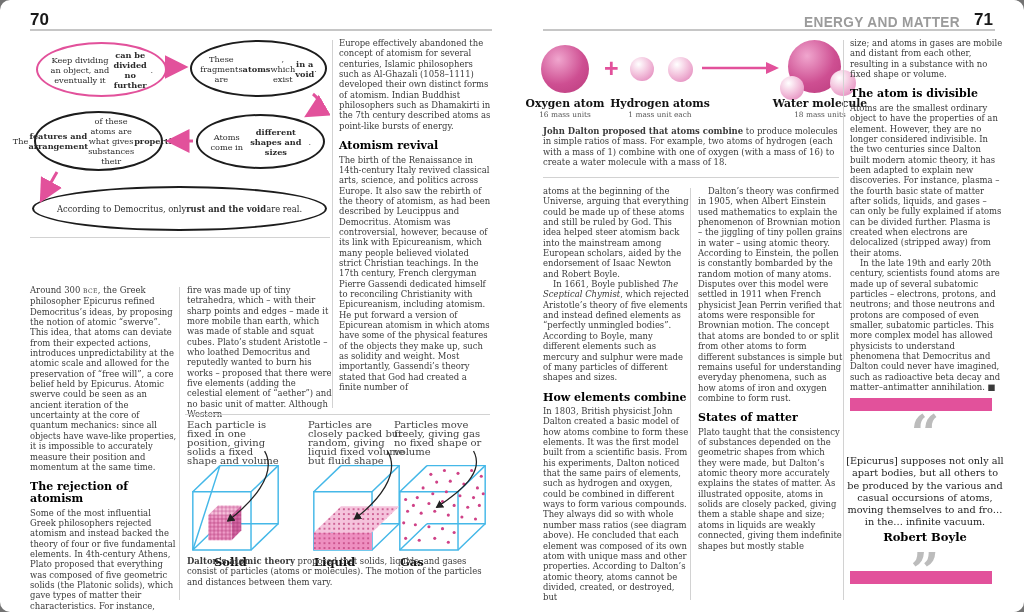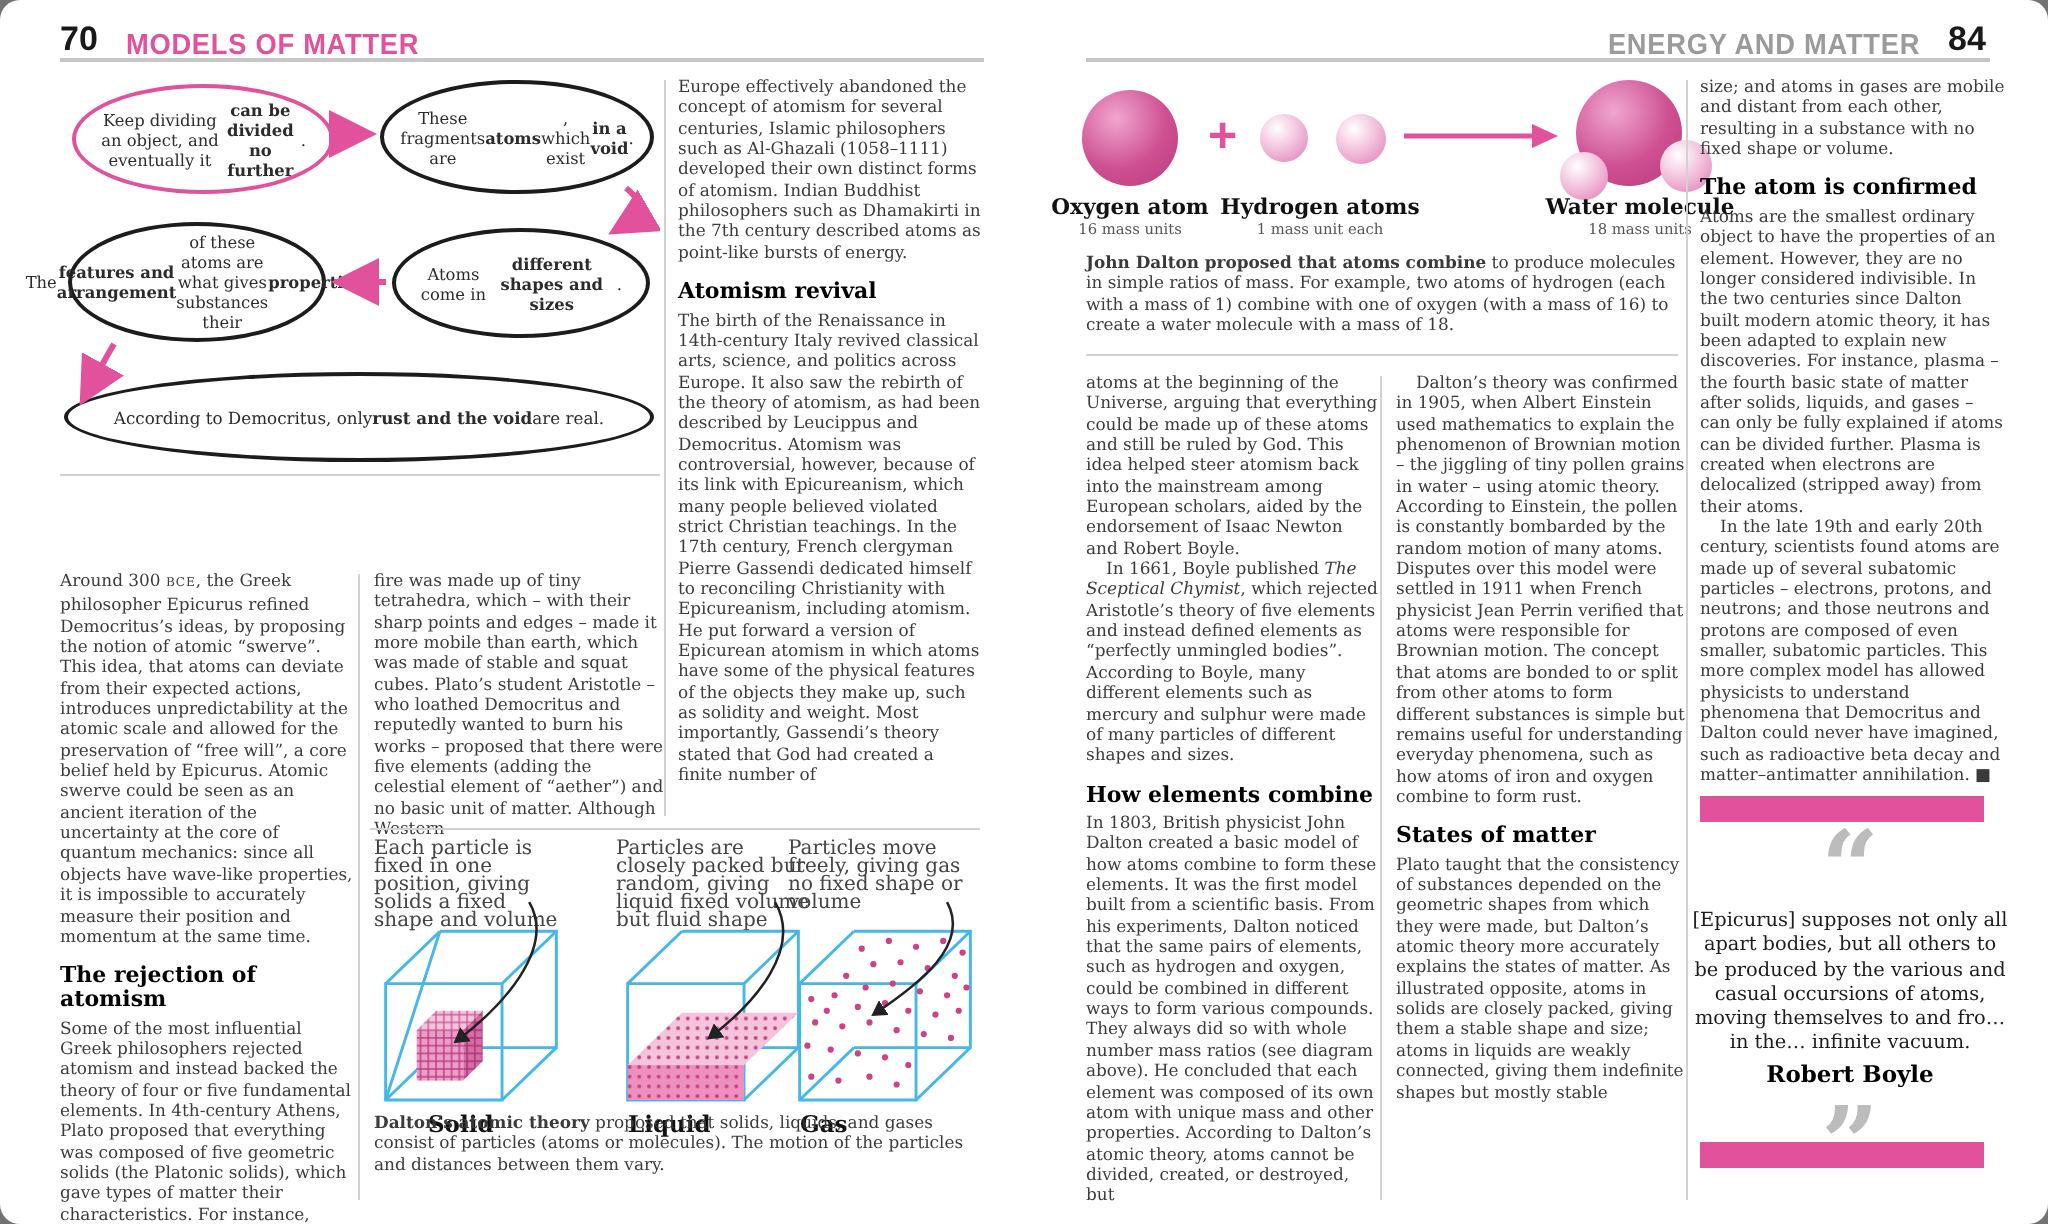--- a/index.html
+++ b/index.html
@@ -55,21 +55,20 @@
 </style>
 </head>
 <body>
 
 <div id="canvas">
 <div id="paper">
 
   <div class="abs" style="left:0;top:0;width:512px;height:612px;">
 
     <div class="abs pagenum" style="left:30px;top:10px;">70</div>
-    <div class="abs" style="left:63px;top:12px;"><span class="sectitle pink">MODELS OF MATTER</span></div>
     <div class="abs hrule2" style="left:30px;top:29px;width:462px;"></div>
 
     <div class="abs" style="left:30px;top:38px;width:300px;height:200px;">
       <div class="oval pink" style="left:6px;top:4px;width:131px;height:55px;">
             <span>Keep dividing an object, and eventually it </span>
             <span class="b">can be divided no further</span>
             <span>.</span>
           </div>
       <div class="oval black" style="left:160px;top:2px;width:137px;height:57px;">
             <span>These fragments are </span>
@@ -240,21 +239,21 @@
       </svg>
       <div class="figlabel" style="margin:-3px 0 0 6px;">Gas</div>
     </div>
 
     <div class="abs capblock" style="left:187px;top:556px;width:302px;"><span class="b">Dalton’s atomic theory</span><span> proposed that solids, liquids, and gases consist of particles (atoms or molecules). The motion of the particles and distances between them vary.</span></div>
   </div>
 
   <div class="abs" style="left:512px;top:0;width:512px;height:612px;">
 
     <div class="abs" style="left:258px;top:12px;width:190px;text-align:right;"><span class="sectitle gray">ENERGY AND MATTER</span></div>
-    <div class="abs pagenum" style="left:462px;top:10px;">84</div>
+    <div class="abs pagenum" style="left:462px;top:10px;">71</div>
     <div class="abs hrule2" style="left:31px;top:29px;width:452px;"></div>
 
     <div class="abs" style="left:0;top:0;width:512px;height:190px;">
       <div class="sphere" style="left:29px;top:45px;width:48px;height:48px;background:radial-gradient(circle at 36% 30%, #f0a6ce 0%, #ce4f92 55%, #b93a7c 100%);"></div>
       <div class="abs pluschar" style="left:92px;top:54px;">+</div>
       <div class="sphere" style="left:118px;top:57px;width:24px;height:24px;background:radial-gradient(circle at 36% 30%, #ffffff 0%, #f3c3dd 45%, #df7ab4 100%);"></div>
       <div class="sphere" style="left:156px;top:57px;width:25px;height:25px;background:radial-gradient(circle at 36% 30%, #ffffff 0%, #f3c3dd 45%, #df7ab4 100%);"></div>
       <svg width="80" height="14" style="position:absolute;left:190px;top:61px;">
         <line x1="0" y1="7" x2="66" y2="7" stroke="#e2519b" stroke-width="2.4"></line>
         <path d="M64,1 L77,7 L64,13 Z" fill="#e2519b"></path>
@@ -283,21 +282,21 @@
     </div>
     <div class="abs vrule" style="left:178px;top:188px;height:412px;"></div>
     <div class="abs col" style="left:186px;top:186px;width:145px;">
       <p class="indent" style="margin-bottom:9px;">Dalton’s theory was confirmed in 1905, when Albert Einstein used mathematics to explain the phenomenon of Brownian motion – the jiggling of tiny pollen grains in water – using atomic theory. According to Einstein, the pollen is constantly bombarded by the random motion of many atoms. Disputes over this model were settled in 1911 when French physicist Jean Perrin verified that atoms were responsible for Brownian motion. The concept that atoms are bonded to or split from other atoms to form different substances is simple but remains useful for understanding everyday phenomena, such as how atoms of iron and oxygen combine to form rust.</p>
       <h3 class="subhead">States of matter</h3>
       <p>Plato taught that the consistency of substances depended on the geometric shapes from which they were made, but Dalton’s atomic theory more accurately explains the states of matter. As illustrated opposite, atoms in solids are closely packed, giving them a stable shape and size; atoms in liquids are weakly connected, giving them indefinite shapes but mostly stable</p>
     </div>
     <div class="abs vrule" style="left:331px;top:40px;height:560px;"></div>
     <div class="abs col" style="left:338px;top:38px;width:153px;">
       <p>size; and atoms in gases are mobile and distant from each other, resulting in a substance with no fixed shape or volume.</p>
-      <h3 class="subhead">The atom is confirmed</h3>
+      <h3 class="subhead">The atom is divisible</h3>
       <p class="flush">Atoms are the smallest ordinary object to have the properties of an element. However, they are no longer considered indivisible. In the two centuries since Dalton built modern atomic theory, it has been adapted to explain new discoveries. For instance, plasma – the fourth basic state of matter after solids, liquids, and gases – can only be fully explained if atoms can be divided further. Plasma is created when electrons are delocalized (stripped away) from their atoms.</p>
       <p class="indent">In the late 19th and early 20th century, scientists found atoms are made up of several subatomic particles – electrons, protons, and neutrons; and those neutrons and protons are composed of even smaller, subatomic particles. This more complex model has allowed physicists to understand phenomena that Democritus and Dalton could never have imagined, such as radioactive beta decay and matter–antimatter annihilation. ■</p>
     </div>
 
     <div class="abs pinkbar" style="left:338px;top:398px;width:142px;"></div>
     <div class="abs quotewrap" style="left:333px;top:418px;width:160px;">
       <div class="quotemark">“</div>
       <div class="quotetext">[Epicurus] supposes not only all apart bodies, but all others to be produced by the various and casual occursions of atoms, moving themselves to and fro… in the… infinite vacuum.</div>
       <div class="quoteattr">Robert Boyle</div>
       <div class="quotemark" style="line-height:.95;">”</div>

